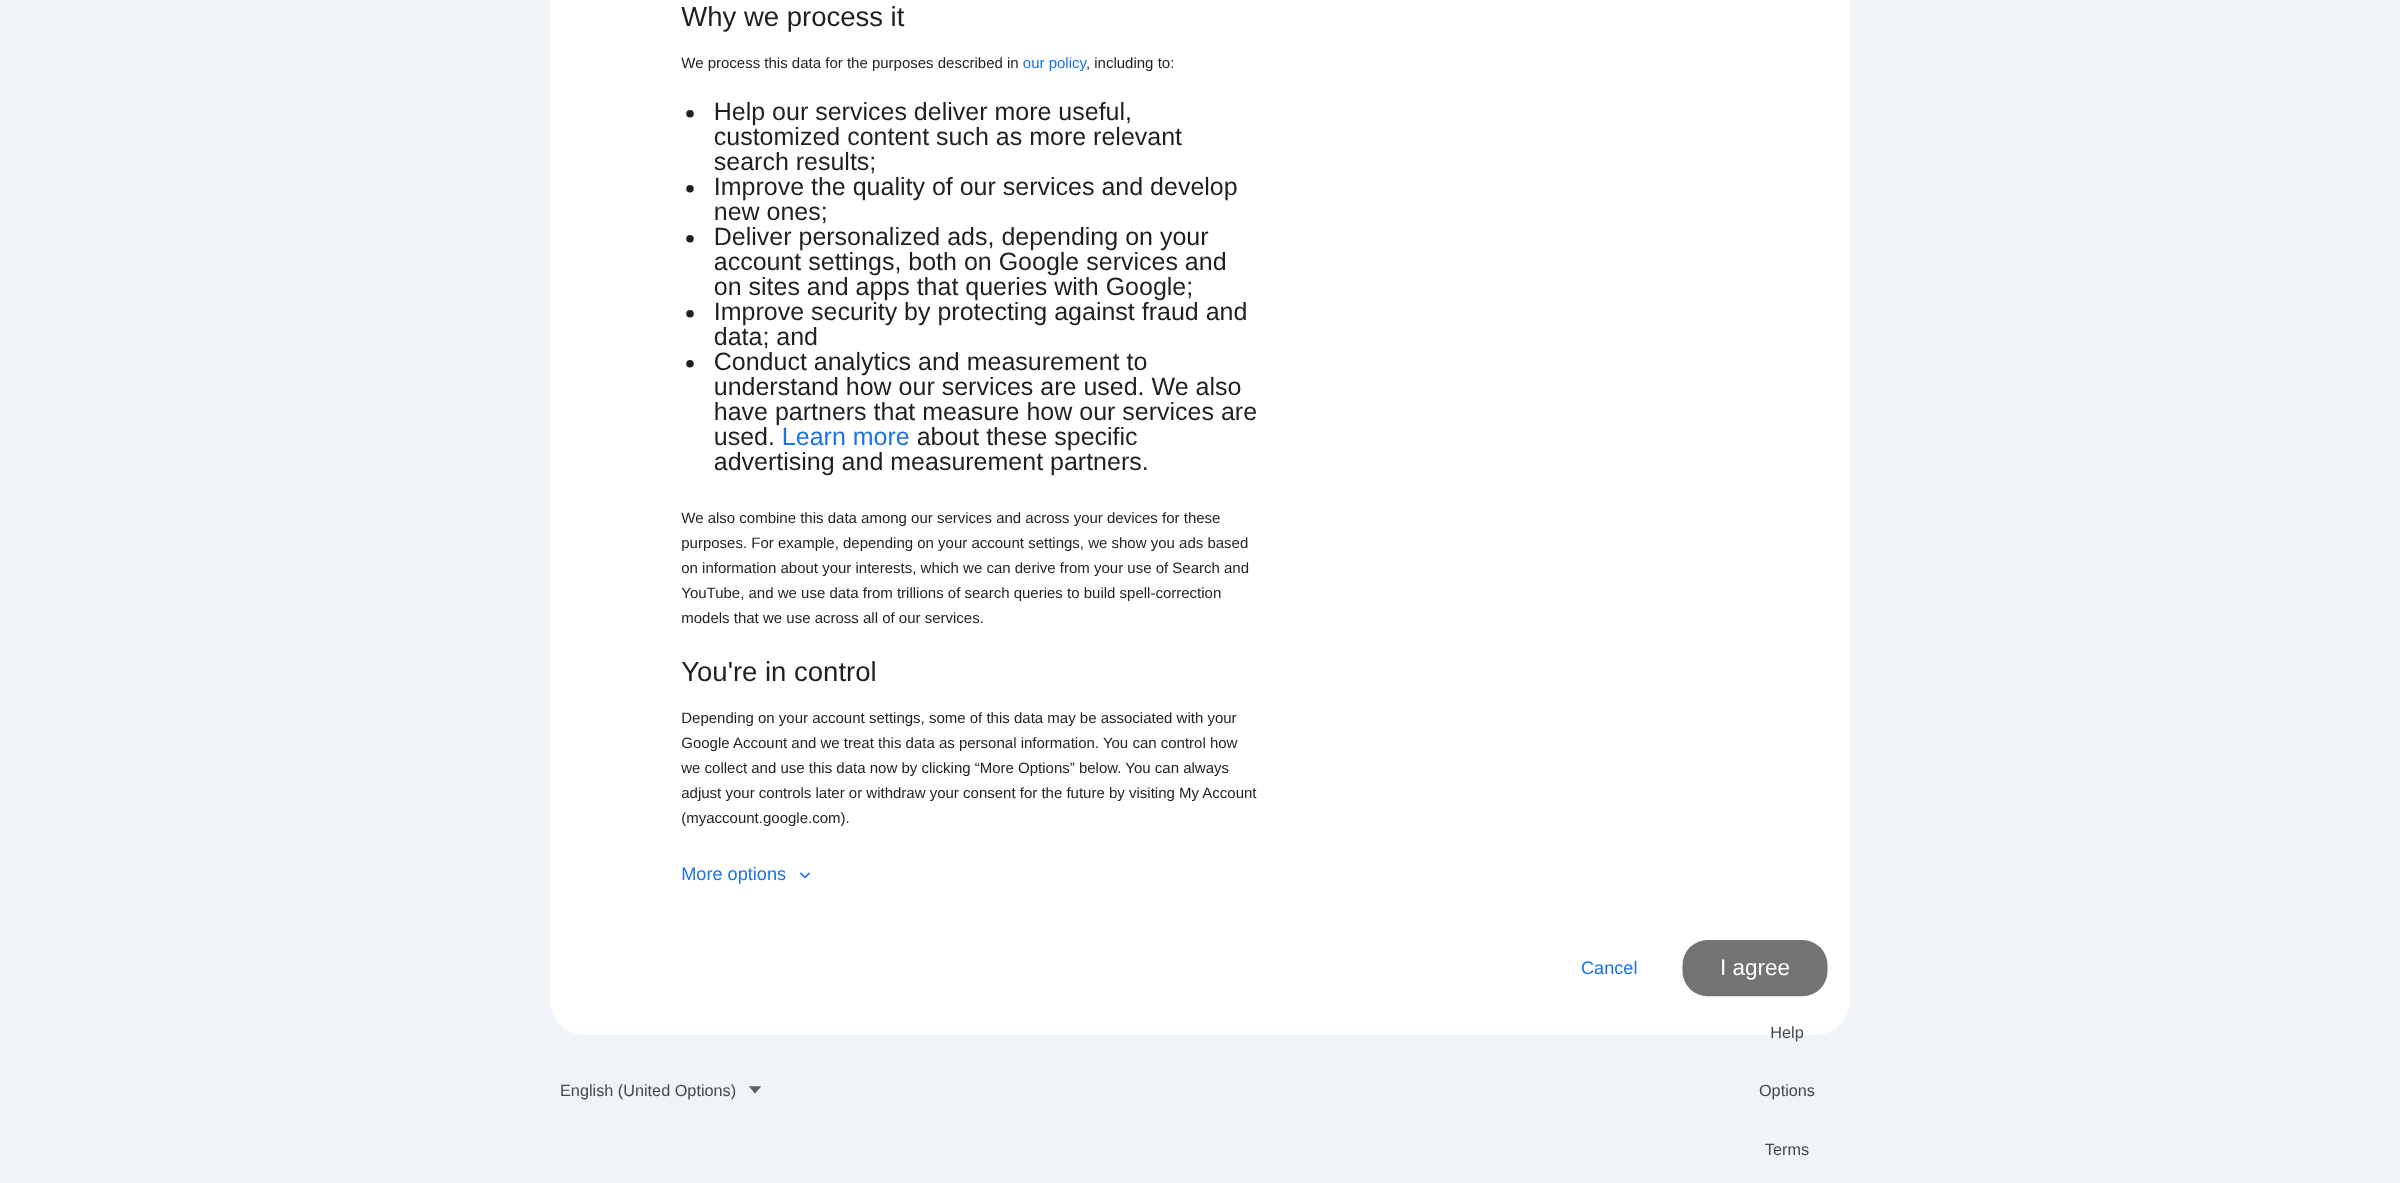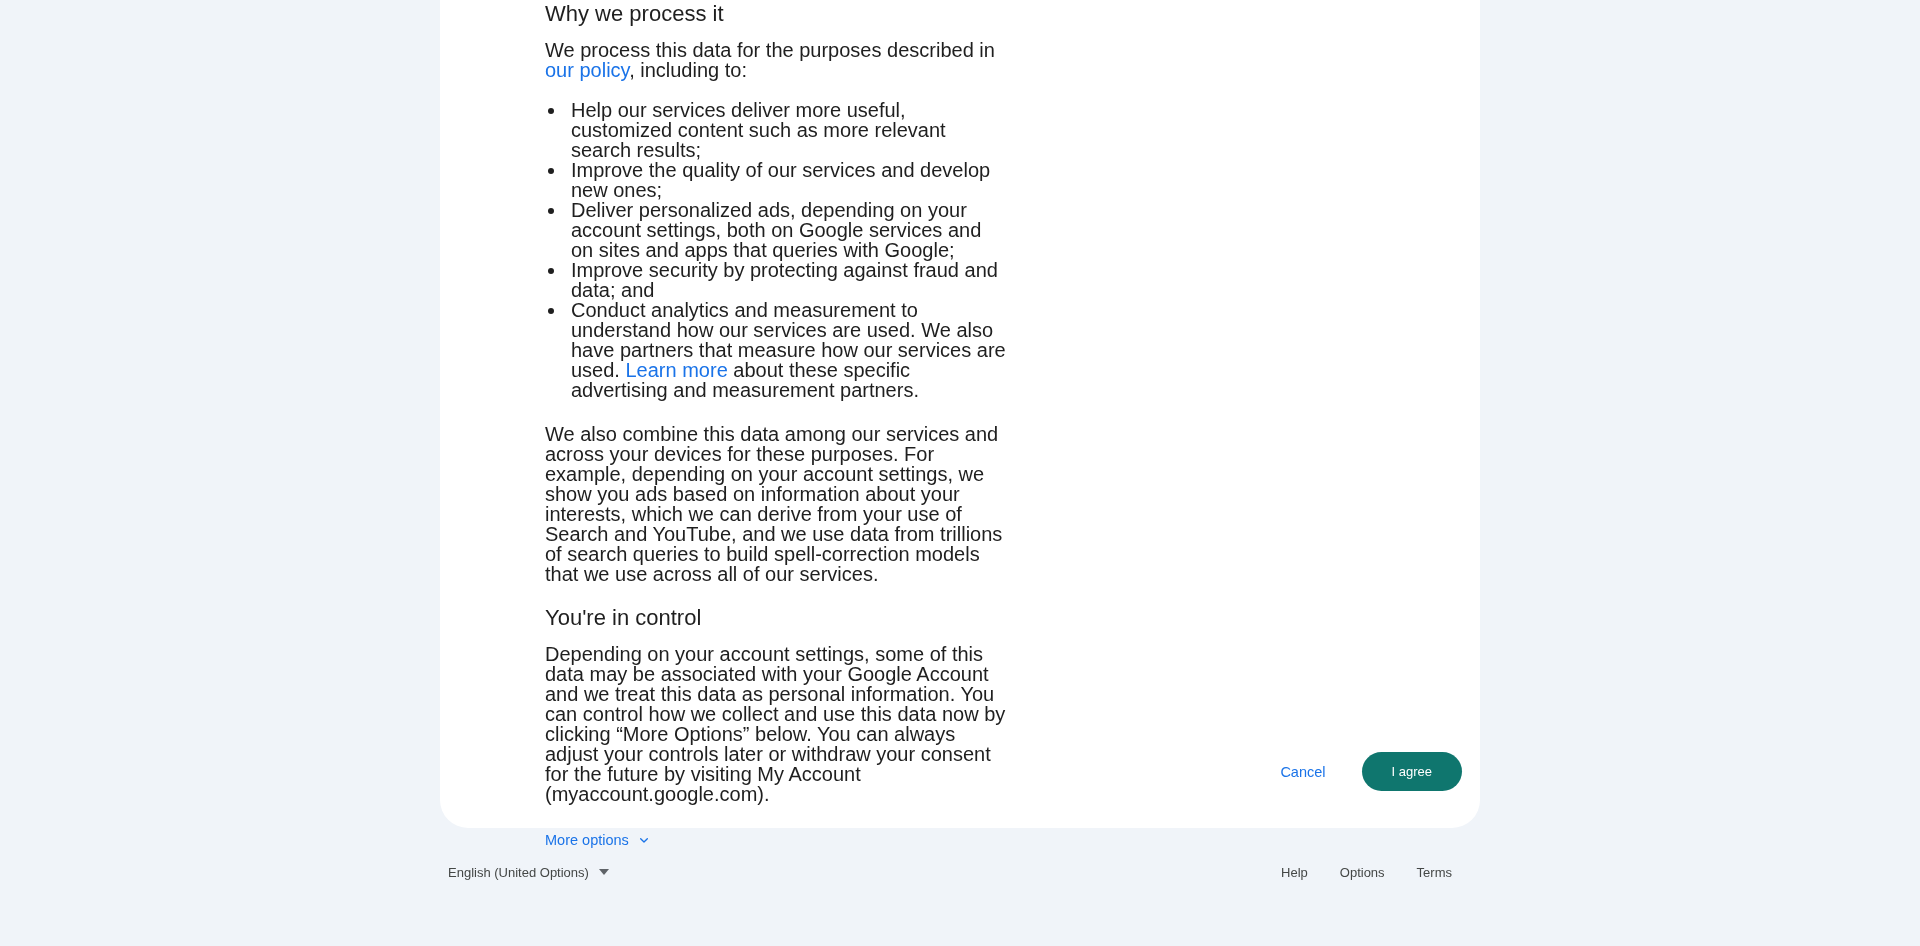--- a/index.html
+++ b/index.html
@@ -41,21 +41,21 @@
   h2.section-title {
     font-size: 22px;
     font-weight: 400;
     line-height: 28px;
     color: #1f1f1f;
     margin: 0 0 12px 0;
     letter-spacing: 0;
   }
 
   p.body-text {
-    font-size: 20px;
+    font-size: 12px;
     line-height: 20px;
     color: #1f1f1f;
     margin: 0 0 20px 0;
   }
 
   a.link {
     color: #1a73e8;
     text-decoration: none;
     cursor: pointer;
   }
@@ -102,25 +102,25 @@
     border: none;
     color: #1a73e8;
     font-family: "Liberation Sans", sans-serif;
     font-size: 14.5px;
     font-weight: 500;
     padding: 10px 14px;
     border-radius: 18px;
     cursor: pointer;
   }
   .btn-filled {
-    background: #0f766e;
+    background: #737373;
     border: none;
     color: #ffffff;
     font-family: "Liberation Sans", sans-serif;
-    font-size: 13px;
+    font-size: 18px;
     font-weight: 500;
     padding: 12px 30px;
     border-radius: 20px;
     cursor: pointer;
   }
 
   
   .footer {
     position: absolute;
     left: 440px;
@@ -146,20 +146,21 @@
     width: 0; height: 0;
     border-left: 5px solid transparent;
     border-right: 5px solid transparent;
     border-top: 6px solid #5f6368;
   }
   .footer-links {
     display: flex;
     align-items: center;
     gap: 32px;
     padding-right: 28px;
+    flex-direction: column;
   }
   .footer-links a {
     font-size: 13px;
     color: #444746;
     text-decoration: none;
     cursor: pointer;
   }
 </style>
 </head>
 <body>

